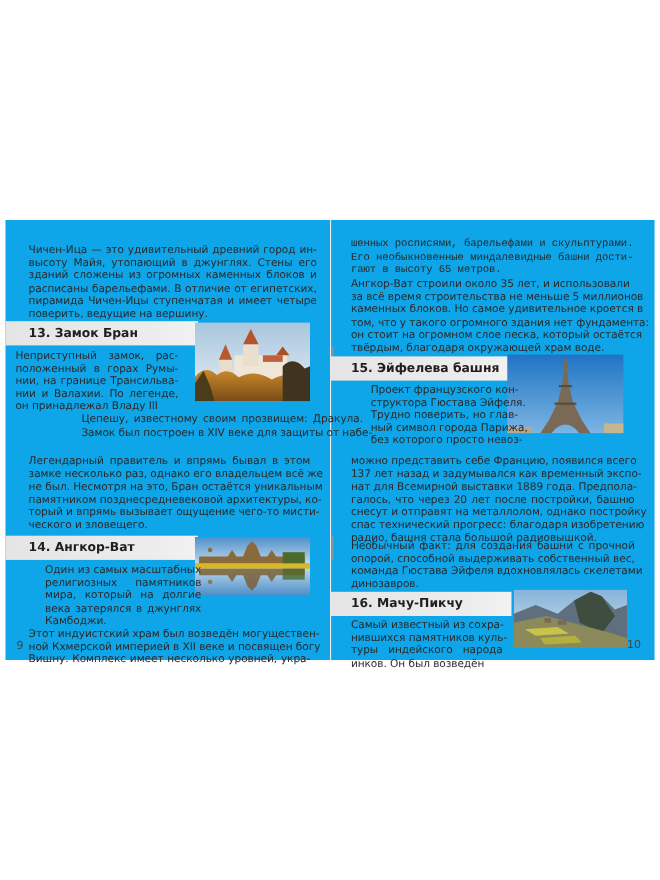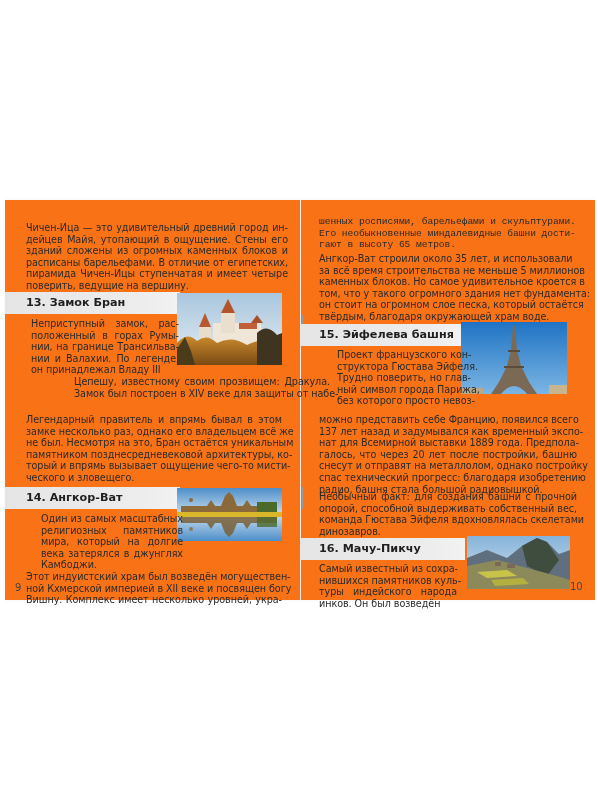--- a/index.html
+++ b/index.html
@@ -2,21 +2,21 @@
 <html><head>
 <meta charset="utf-8">
 <style>
   html, body { margin:0; padding:0; }
   body {
     width:600px; height:800px; background:#ffffff; position:relative; overflow:hidden;
     font-family: "DejaVu Sans", "Liberation Sans", sans-serif; color:#2a2a2a;
   }
   .spread {
     position:absolute; left:5px; top:200px; width:590px; height:400px;
-    background:#f97316;
+    background:#0ea5e9;
     box-shadow: 0 0 3px rgba(0,0,0,0.06);
   }
   .page { position:absolute; top:0; height:400px; }
   .page.left { left:0; width:295px; border-right:1px solid #efedef; }
   .page.right { left:295px; width:295px; }
   .spine-staple {
     position:absolute; width:1px; background:#9a9a9a;
   }
   .p {
     position:absolute; font-size:9.6px; line-height:11.6px; margin:0;
@@ -35,21 +35,21 @@
 </style>
 </head>
 <body>
 
 <div class="spread">
 
   <div class="page left">
 
     <div class="p" style="left:21px; top:22px; width:262px;">
       <span class="line">Чичен-Ица — это удивительный древний город ин-</span>
-      <span class="line">дейцев Майя, утопающий в ощущение. Стены его</span>
+      <span class="line">высоту Майя, утопающий в джунглях. Стены его</span>
       <span class="line">зданий сложены из огромных каменных блоков и</span>
       <span class="line">расписаны барельефами. В отличие от египетских,</span>
       <span class="line">пирамида Чичен-Ицы ступенчатая и имеет четыре</span>
       <span class="line last">поверить, ведущие на вершину.</span>
     </div>
 
     <div class="hdr" style="left:0; top:92px; width:175px;">13. Замок Бран</div>
 
     <div class="photo" style="left:172px; top:93px; width:105px; height:72px;">
       <svg width="105" height="72" viewBox="0 0 105 72">
@@ -70,21 +70,21 @@
         <rect x="22" y="34" width="12" height="18" fill="#e8ddcb"></rect>
         <polygon points="22,34 28,20 34,34" fill="#b85a2e"></polygon>
         <polygon points="74,30 80,22 86,30" fill="#a85028"></polygon>
         <rect x="62" y="30" width="18" height="6" fill="#c0603a"></rect>
         <path d="M0,72 L0,50 Q10,38 20,48 Q30,40 40,50 Q55,42 70,52 Q85,44 105,48 L105,72 Z" fill="url(#hill1)"></path>
         <path d="M80,72 L80,40 Q90,30 100,42 L105,40 L105,72 Z" fill="#3f3420"></path>
         <path d="M0,72 L0,56 L8,44 L14,58 L18,72 Z" fill="#4a3c1a"></path>
       </svg>
     </div>
 
-    <div class="p" style="left:26px; top:118px; width:148px;">
+    <div class="p" style="left:9px; top:118px; width:148px;">
       <span class="line">Неприступный замок, рас-</span>
       <span class="line">положенный в горах Румы-</span>
       <span class="line">нии, на границе Трансильва-</span>
       <span class="line">нии и Валахии. По легенде,</span>
       <span class="line last">он принадлежал Владу III</span>
     </div>
 
     <div class="p" style="left:21px; top:176px; width:256px;margin-left:48px;">
       <span class="line">Цепешу, известному своим прозвищем: Дракула.</span>
       <span class="line">Замок был построен в XIV веке для защиты от набе-</span>

